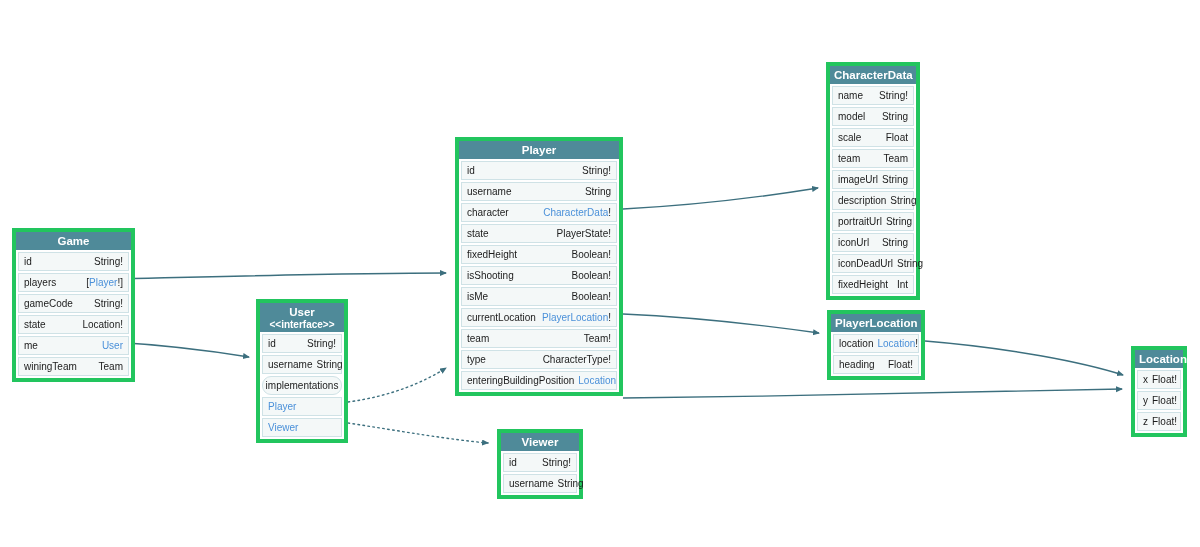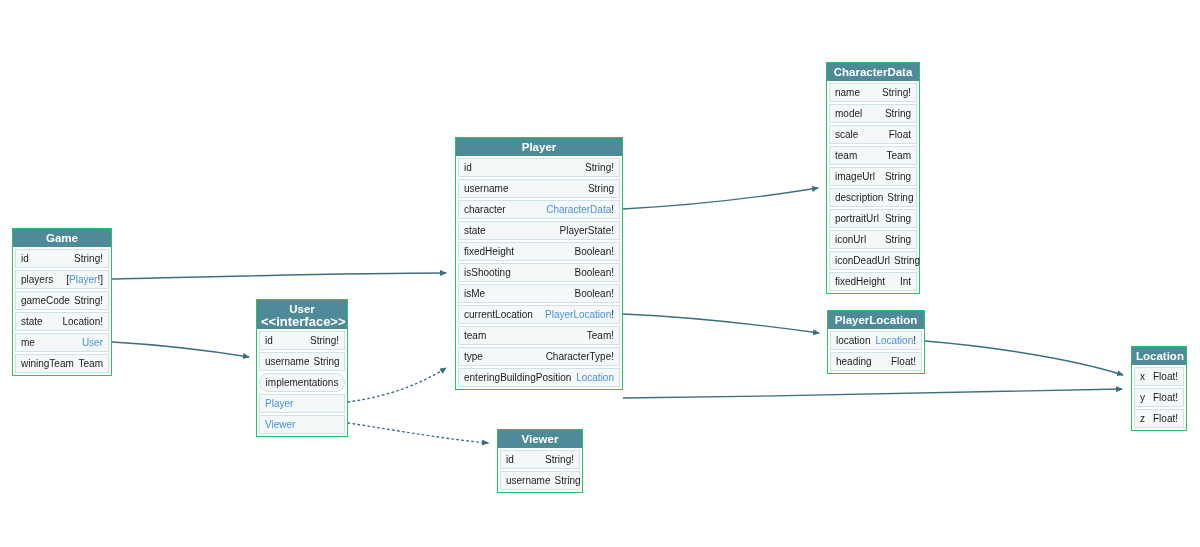--- a/index.html
+++ b/index.html
@@ -5,28 +5,28 @@
   html,body{margin:0;padding:0;background:#ffffff;}
   #canvas{
     position:relative;width:1200px;height:547px;background:#ffffff;overflow:hidden;
     font-family:"Liberation Sans", sans-serif;
   }
   #edges-layer{position:absolute;left:0;top:0;width:1200px;height:547px;}
   #edges-layer path.edge{fill:none;stroke:var(--arrow,#3c6f7e);stroke-width:1.4;}
   #edges-layer path.edge.dotted{stroke-dasharray:1.6 3.4;stroke-linecap:round;}
   #arrowhead-solid path, #arrowhead-dotted path{fill:var(--arrow,#3c6f7e);}
   .node{
-    position:absolute;background:#ffffff;border:1px solid #22c55e;
+    position:absolute;background:#ffffff;border:4px solid #22c55e;
     box-sizing:border-box;cursor:pointer;
   }
   .node-header{
     background:var(--header,#4f8a99);color:#ffffff;text-align:center;
     padding:3px 4px 2px 4px;font-size:11.5px;font-weight:bold;line-height:13px;
   }
-  .node-sub{display:block;font-size:13px;font-weight:bold;line-height:11px;}
+  .node-sub{display:block;font-size:10px;font-weight:bold;line-height:11px;}
   .rows{padding:2px;display:flex;flex-direction:column;gap:2px;}
   .row{
     background:#f4f8f8;border:1px solid #cfe2e6;box-sizing:border-box;
     padding:2px 5px;font-size:10px;line-height:13px;color:#1b1b1b;
     display:flex;justify-content:space-between;gap:4px;white-space:nowrap;
   }
   .row .field{text-align:right;}
   .row .type{text-align:left;}
   .row.section{justify-content:center;border-radius:9px;}
   .link{color:var(--link,#4a90d9);}
@@ -49,21 +49,21 @@
         <path d="M112,342 C165,345 212,351 249,357" class="edge" marker-end="url(#arrowhead-solid)"></path>
         <path d="M623,209 C700,205 762,197 818,188" class="edge" marker-end="url(#arrowhead-solid)"></path>
         <path d="M623,314 C692,317 762,325 819,333" class="edge" marker-end="url(#arrowhead-solid)"></path>
         <path d="M925,341 C1010,348 1082,362 1123,375" class="edge" marker-end="url(#arrowhead-solid)"></path>
         <path d="M623,398 C800,396 1010,392 1122,389" class="edge" marker-end="url(#arrowhead-solid)"></path>
         <path d="M348,402 C392,396 424,382 446,368" class="edge dotted" marker-end="url(#arrowhead-dotted)"></path>
         <path d="M348,423 C400,431 452,440 488,443" class="edge dotted" marker-end="url(#arrowhead-dotted)"></path>
       </g>
   </svg>
   <div id="nodes">
-      <div class="node" style="left: 12px; top: 228px; width: 100px;">
+      <div class="node" style="left: 12px; top: 228px; width: 123px;">
         <div class="node-header"><span>Game</span></div>
         <div class="rows">
           <div class="row">
             <span class="field">id</span>
             <span class="type"><span class="">String!</span></span>
           </div>
           <div class="row">
             <span class="field">players</span>
             <span class="type"><span class="">[</span><span class="link">Player</span><span class="">!]</span></span>
           </div>

